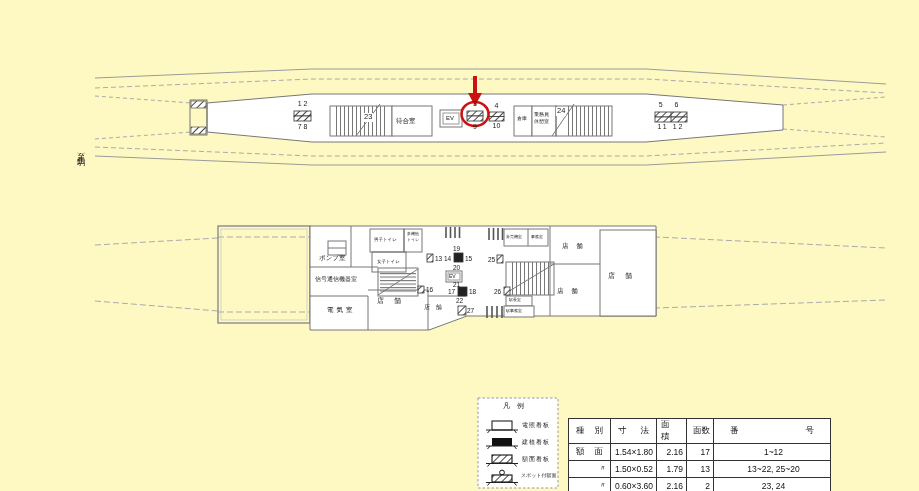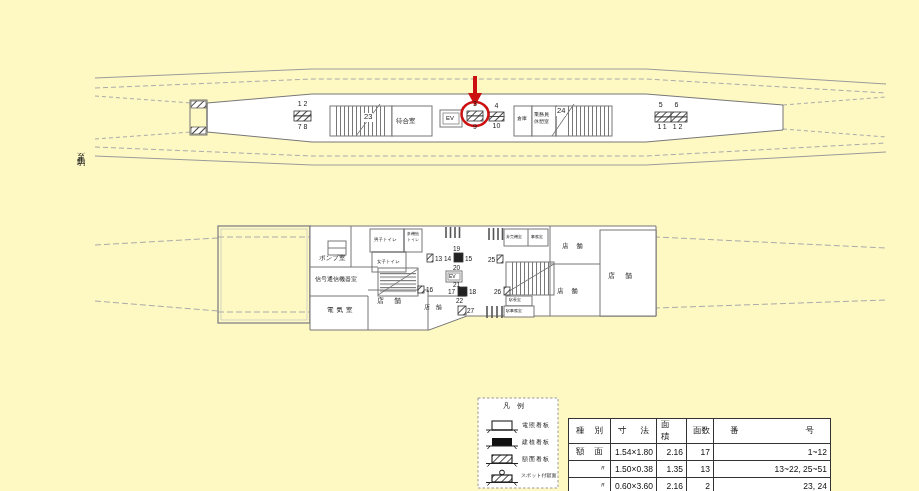--- a/index.html
+++ b/index.html
@@ -12,21 +12,21 @@
   .wbg{background:#fff;padding:0 1px;}
   .vert{writing-mode:vertical-rl;letter-spacing:3px;}
   
   #signtable{position:absolute;left:568px;top:418px;border-collapse:collapse;table-layout:fixed;
              font-size:8.5px;color:#111;}
   #signtable th,#signtable td{border:1px solid #333;padding:0 3px;height:16px;font-weight:normal;
              overflow:hidden;background:#fff;}
   #signtable thead th{height:18px;}
   .jt{text-align:justify;text-align-last:justify;}
   .ct{text-align:right;}
-  .lt{text-align:right;padding-left:6px !important;}
+  .lt{text-align:center;padding-left:6px !important;}
 </style>
 </head>
 <body>
 
 <div id="canvas">
 
   <svg width="919" height="491" viewBox="0 0 919 491">
     <defs>
       <pattern id="hp" width="5" height="5" patternUnits="userSpaceOnUse" patternTransform="rotate(45)">
         <rect width="5" height="5" fill="#fff"></rect>
@@ -246,24 +246,24 @@
     <tbody>
       <tr>
         <td class="jt" style="padding:0 7px;">額　面</td>
         <td class="ct">1.54×1.80</td>
         <td class="ct">2.16</td>
         <td class="ct">17</td>
         <td class="lt">1~12</td>
       </tr>
       <tr>
         <td class="ct">〃</td>
-        <td class="ct">1.50×0.38</td>
-        <td class="ct">1.35</td>
+        <td class="ct">1.50×0.52</td>
+        <td class="ct">1.79</td>
         <td class="ct">13</td>
-        <td class="lt">13~22, 25~51</td>
+        <td class="lt">13~22, 25~20</td>
       </tr>
       <tr>
         <td class="ct">〃</td>
         <td class="ct">0.60×3.60</td>
         <td class="ct">2.16</td>
         <td class="ct">2</td>
         <td class="lt">23, 24</td>
       </tr>
     </tbody>
   </table>

